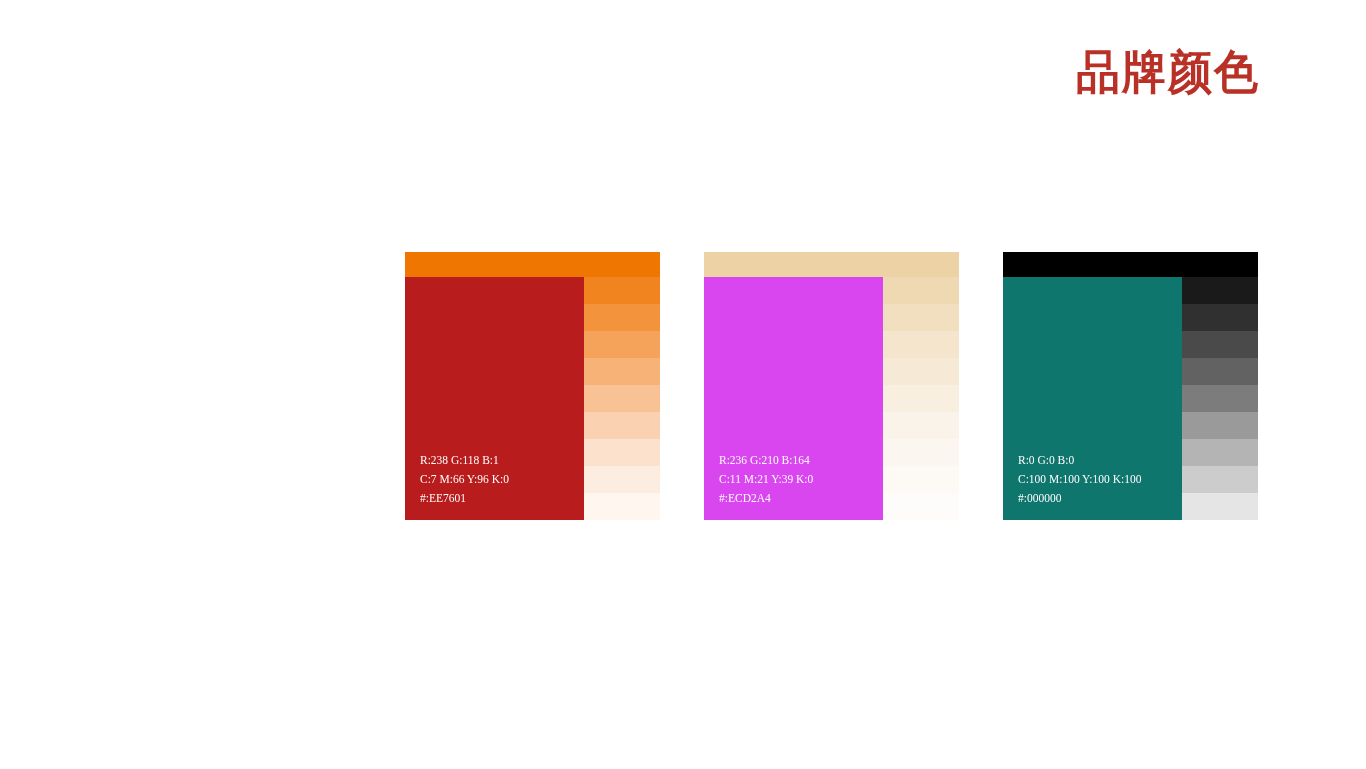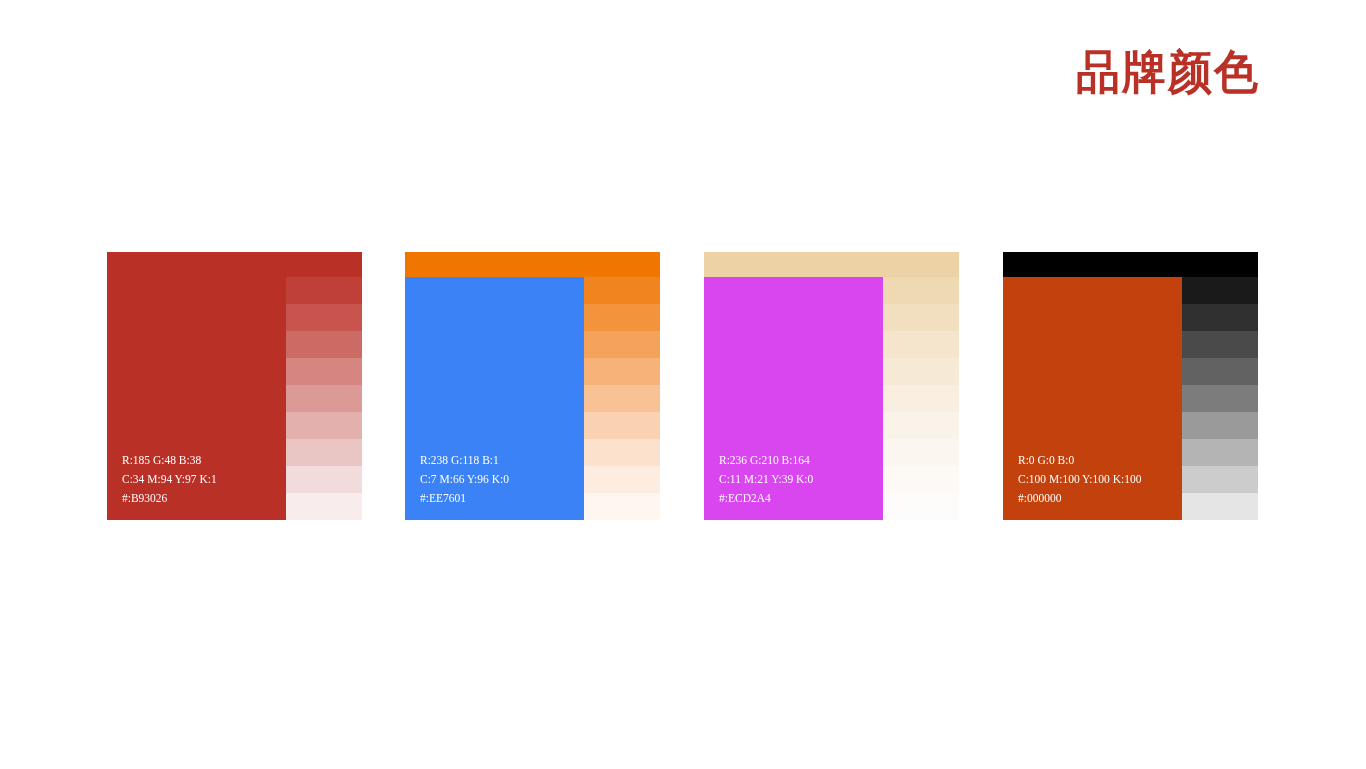--- a/index.html
+++ b/index.html
@@ -102,45 +102,24 @@
   .values-light { color: #ffffff; }
   .values-soft  { color: #ffffff; }
 </style>
 </head>
 <body style="background: rgb(255, 255, 255);">
 
 <div class="page-title" style="color: rgb(185, 48, 38);">品牌颜色</div>
 
 <div class="palette-board">
 
-  <div class="swatch-group g0">
-    <div class="swatch-topband" style="background: rgb(185, 48, 38);"></div>
-    <div class="swatch-main" style="background: rgb(185, 48, 38);">
-      <div class="swatch-values values-light" style="color: rgb(255, 255, 255);">
-        <span class="val-line">R:185  G:48  B:38</span>
-        <span class="val-line">C:34  M:94  Y:97  K:1</span>
-        <span class="val-line">#:B93026</span>
-      </div>
-    </div>
-    <div class="tint-column">
-        <div class="tint-step" style="background: rgb(191, 64, 56);"></div>
-        <div class="tint-step" style="background: rgb(199, 85, 78);"></div>
-        <div class="tint-step" style="background: rgb(204, 106, 100);"></div>
-        <div class="tint-step" style="background: rgb(214, 133, 128);"></div>
-        <div class="tint-step" style="background: rgb(220, 154, 150);"></div>
-        <div class="tint-step" style="background: rgb(227, 176, 173);"></div>
-        <div class="tint-step" style="background: rgb(233, 198, 196);"></div>
-        <div class="tint-step" style="background: rgb(241, 220, 219);"></div>
-        <div class="tint-step" style="background: rgb(248, 237, 236);"></div>
-      </div>
-  </div>
 
   <div class="swatch-group g1">
     <div class="swatch-topband" style="background: rgb(238, 118, 1);"></div>
-    <div class="swatch-main" style="background: #3b82f6;">
+    <div class="swatch-main" style="background: #b91c1c;">
       <div class="swatch-values values-light" style="color: rgb(255, 255, 255);">
         <span class="val-line">R:238  G:118  B:1</span>
         <span class="val-line">C:7  M:66  Y:96  K:0</span>
         <span class="val-line">#:EE7601</span>
       </div>
     </div>
     <div class="tint-column">
         <div class="tint-step" style="background: rgb(241, 132, 31);"></div>
         <div class="tint-step" style="background: rgb(243, 147, 60);"></div>
         <div class="tint-step" style="background: rgb(245, 163, 91);"></div>
@@ -170,21 +149,21 @@
         <div class="tint-step" style="background: rgb(248, 239, 225);"></div>
         <div class="tint-step" style="background: rgb(250, 243, 234);"></div>
         <div class="tint-step" style="background: rgb(251, 246, 240);"></div>
         <div class="tint-step" style="background: rgb(253, 250, 246);"></div>
         <div class="tint-step" style="background: rgb(254, 252, 250);"></div>
       </div>
   </div>
 
   <div class="swatch-group g3">
     <div class="swatch-topband" style="background: rgb(0, 0, 0);"></div>
-    <div class="swatch-main" style="background: #c2410c;">
+    <div class="swatch-main" style="background: #0f766e;">
       <div class="swatch-values values-light" style="color: rgb(255, 255, 255);">
         <span class="val-line">R:0  G:0  B:0</span>
         <span class="val-line">C:100  M:100  Y:100  K:100</span>
         <span class="val-line">#:000000</span>
       </div>
     </div>
     <div class="tint-column">
         <div class="tint-step" style="background: rgb(26, 26, 26);"></div>
         <div class="tint-step" style="background: rgb(48, 48, 48);"></div>
         <div class="tint-step" style="background: rgb(74, 74, 74);"></div>

